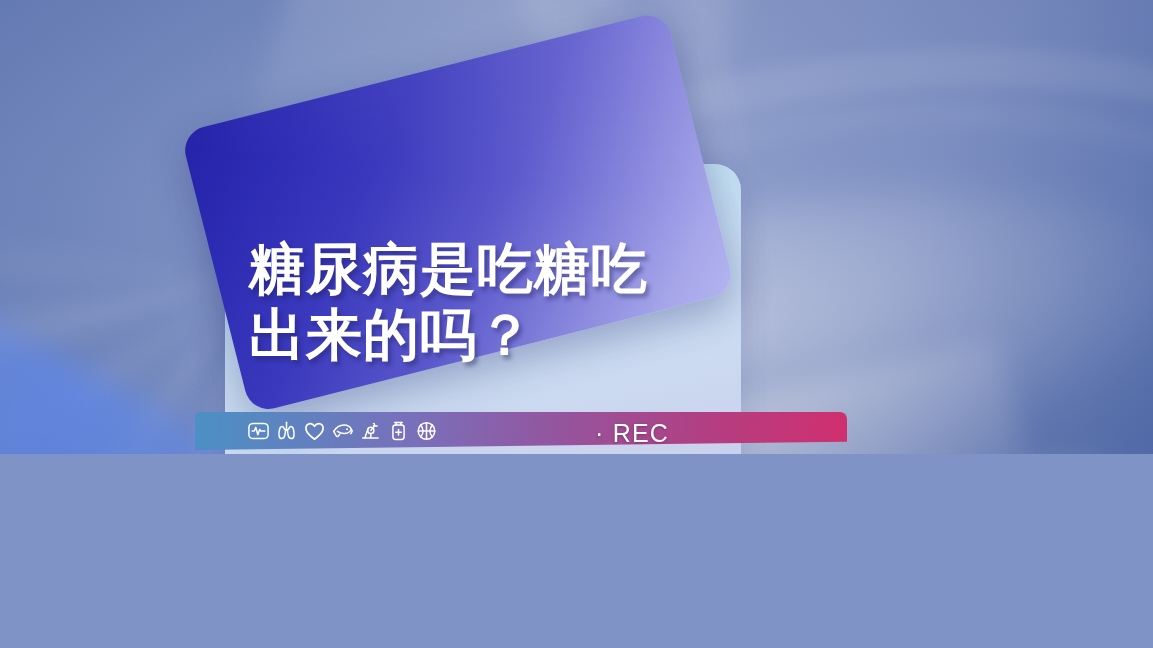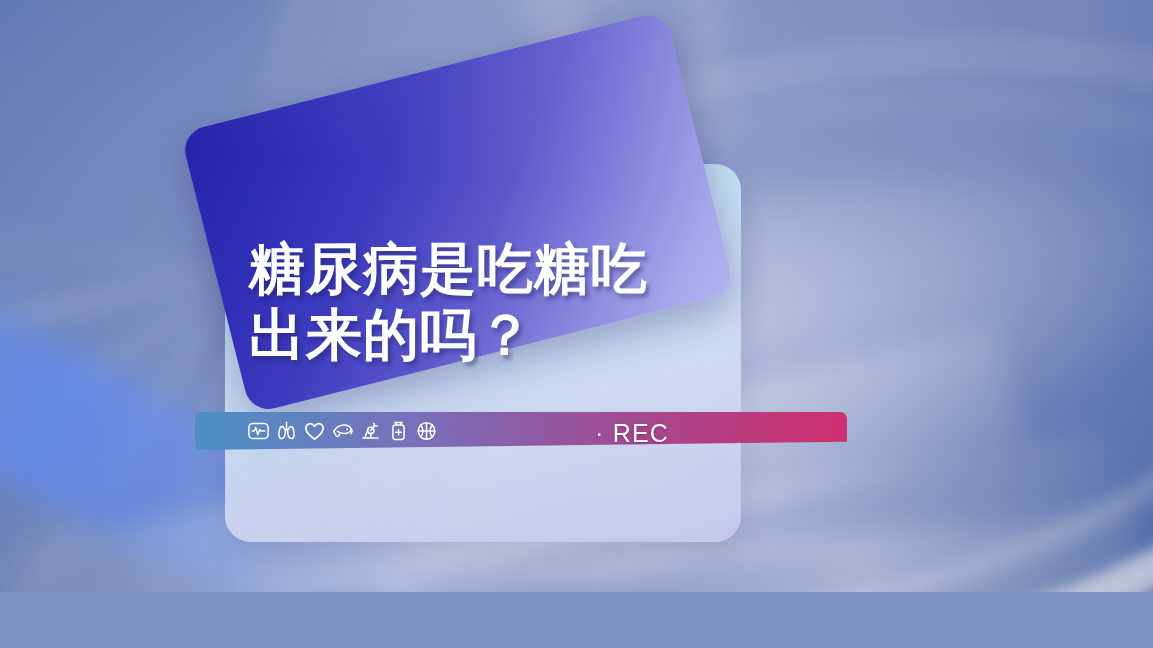--- a/index.html
+++ b/index.html
@@ -1,21 +1,21 @@
 <!DOCTYPE html>
 <html><head>
 <meta charset="utf-8">
 <style>
   html,body{margin:0;padding:0;}
   body{
     width:1153px;height:648px;overflow:hidden;
     font-family:"Liberation Sans", sans-serif;
     background:#7f93c6;
   }
-  #stage{position:relative;width:1153px;height:592px;overflow:hidden;}
+  #stage{position:relative;width:1153px;height:454px;overflow:hidden;}
 
   
   .bg-base{
     position:absolute;inset:0;
     background:
       linear-gradient(118deg, #6f85bd 0%, #7e92c6 28%, #92a2d0 52%, #8496c9 74%, #5d76b4 100%);
   }
   .bg-layer{position:absolute;inset:-10%;pointer-events:none;}
 
   

